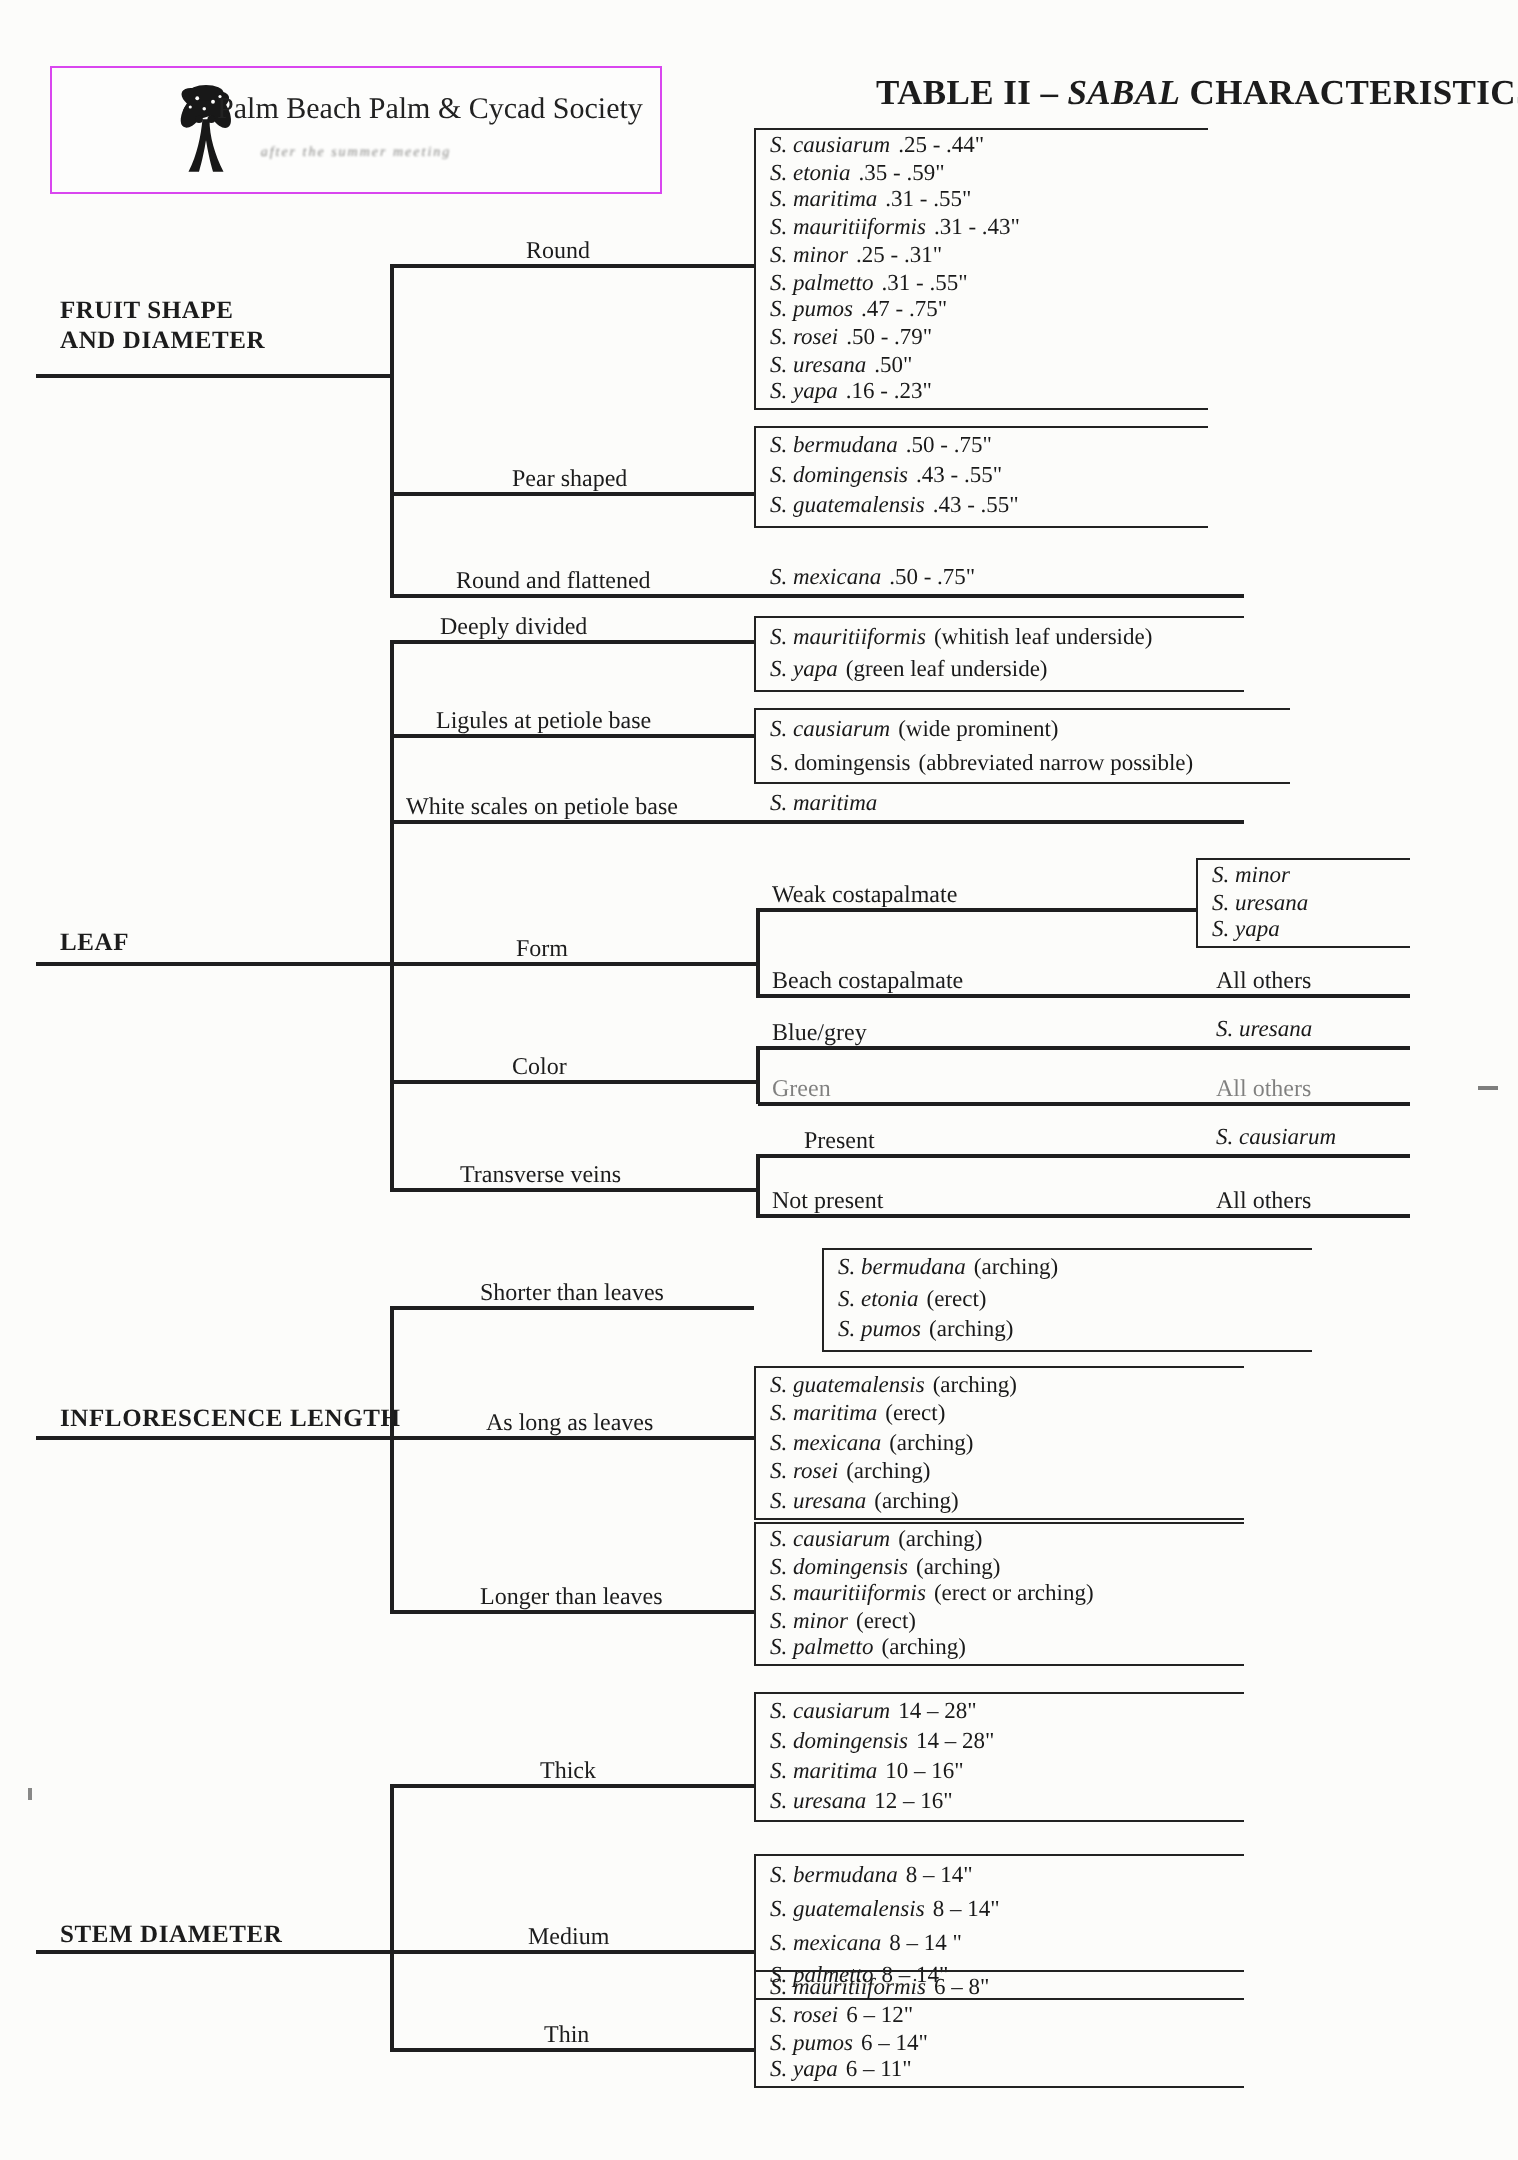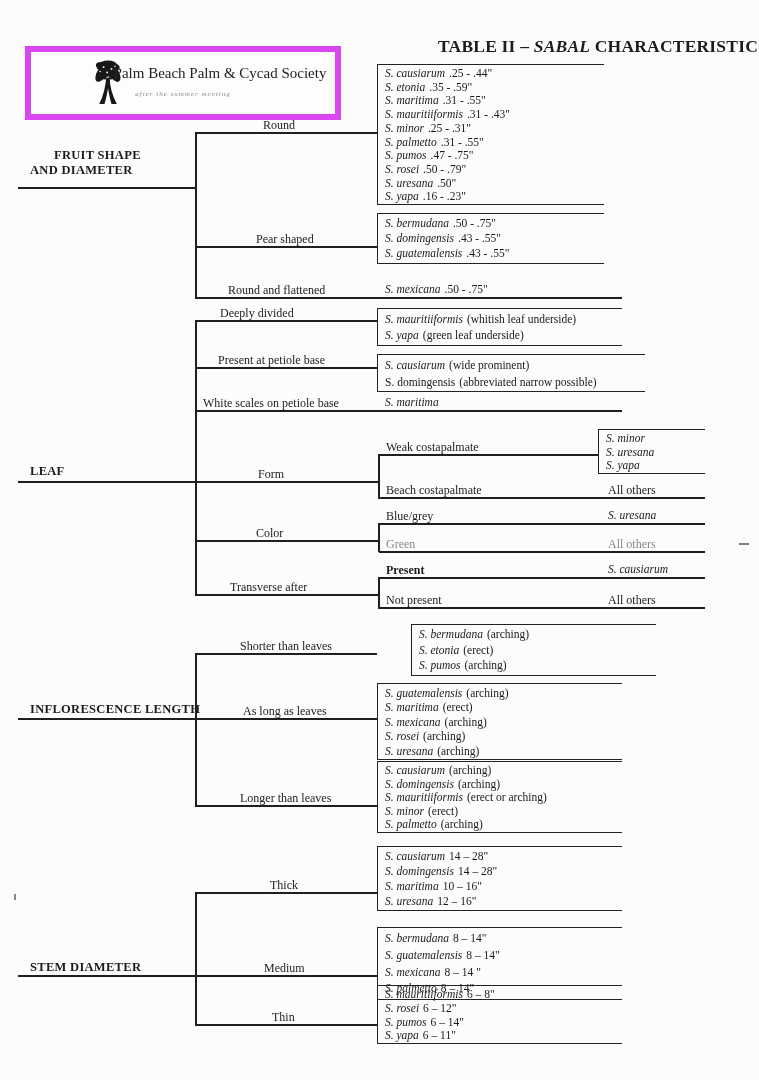--- a/index.html
+++ b/index.html
@@ -10,21 +10,21 @@
   .lab{position:absolute;font-size:12px;white-space:nowrap;color:#1c1c1c;}
   .cat{position:absolute;font-size:12.5px;font-weight:bold;letter-spacing:.3px;white-space:nowrap;}
   .box{position:absolute;border:1.5px solid #222;border-right:none;box-sizing:border-box;
        padding:2px 0 0 7px;background:transparent;}
   .sp{font-style:italic;font-size:11.5px;white-space:nowrap;color:#191919;}
   .sp .d{font-style:normal;margin-left:4px;}
   .term{position:absolute;font-size:11.5px;white-space:nowrap;}
   .it{font-style:italic;}
   .rom{font-style:normal;}
   .faded{opacity:.55;filter:blur(.3px);}
-  .logobox{position:absolute;left:25px;top:46px;width:304px;height:62px;border:6px solid #d946ef;
+  .logobox{position:absolute;left:25px;top:33px;width:304px;height:62px;border:1px solid #d946ef;
            background:#fdfdfc;}
   .logotitle{position:absolute;left:78px;right:4px;top:13px;text-align:center;font-size:15px;color:#222;}
   .tagline{position:absolute;left:0;right:0;top:38px;text-align:center;font-size:7px;font-style:italic;
            color:#8a8a88;filter:blur(.6px);letter-spacing:1px;}
   .doctitle{position:absolute;left:438px;top:36px;font-size:17.5px;font-weight:bold;white-space:nowrap;
             letter-spacing:.2px;}
   .artifact{position:absolute;background:#3a3a3a;}
 </style>
 </head>
 <body>
@@ -50,21 +50,21 @@
           <circle cx="40" cy="14" r="0.9"></circle>
           <circle cx="23" cy="20" r="0.9"></circle>
       </g>
     </svg>
     <div class="logotitle">Palm Beach Palm &amp; Cycad Society</div>
     <div class="tagline">after the summer meeting</div>
   </div>
 
   <div class="doctitle"><span>TABLE II – </span><span class="it">SABAL</span><span> CHARACTERISTICS</span></div>
 
-  <div class="cat" style="left:30px;top:148px;margin-left:24px;">FRUIT SHAPE</div>
+  <div class="cat" style="left:30px;top:148px;">FRUIT SHAPE</div>
   <div class="cat" style="left:30px;top:163px;">AND DIAMETER</div>
   <div class="hl" style="left:18px;top:187px;width:178px;"></div>
   <div class="vl" style="left:195px;top:132px;height:167px;"></div>
 
   <div class="lab" style="left:263px;top:118px;">Round</div>
   <div class="hl" style="left:196px;top:132px;width:181px;"></div>
   <div class="box" style="left:377px;top:64px;width:227px;height:141px;line-height:13.7px;">
     <div class="sp"><span class="it">S. causiarum</span><span class="d">.25 - .44"</span></div>
     <div class="sp"><span class="it">S. etonia</span><span class="d">.35 - .59"</span></div>
     <div class="sp"><span class="it">S. maritima</span><span class="d">.31 - .55"</span></div>
@@ -93,21 +93,21 @@
   <div class="hl" style="left:18px;top:481px;width:361px;"></div>
   <div class="vl" style="left:195px;top:320px;height:276px;"></div>
 
   <div class="lab" style="left:220px;top:306px;">Deeply divided</div>
   <div class="hl" style="left:196px;top:320px;width:181px;"></div>
   <div class="box" style="left:377px;top:308px;width:245px;height:38px;line-height:16px;">
     <div class="sp"><span class="it">S. mauritiiformis</span><span class="d">(whitish leaf underside)</span></div>
     <div class="sp"><span class="it">S. yapa</span><span class="d">(green leaf underside)</span></div>
   </div>
 
-  <div class="lab" style="left:218px;top:353px;">Present at petiole base</div>
+  <div class="lab" style="left:218px;top:353px;">Ligules at petiole base</div>
   <div class="hl" style="left:196px;top:367px;width:181px;"></div>
   <div class="box" style="left:377px;top:354px;width:268px;height:38px;line-height:16.5px;">
     <div class="sp"><span class="it">S. causiarum</span><span class="d">(wide prominent)</span></div>
     <div class="sp rom"><span>S. domingensis</span><span class="d">(abbreviated narrow possible)</span></div>
   </div>
 
   <div class="lab" style="left:203px;top:396px;">White scales on petiole base</div>
   <div class="term sp" style="left:385px;top:396px;"><span class="it">S. maritima</span><span class="d"></span></div>
   <div class="hl" style="left:196px;top:410px;width:426px;"></div>
 
@@ -127,24 +127,24 @@
   <div class="lab" style="left:256px;top:526px;">Color</div>
   <div class="hl" style="left:196px;top:540px;width:183px;"></div>
   <div class="vl" style="left:378px;top:523px;height:29px;"></div>
   <div class="lab" style="left:386px;top:509px;">Blue/grey</div>
   <div class="term sp it" style="left:608px;top:509px;">S. uresana</div>
   <div class="hl" style="left:379px;top:523px;width:326px;"></div>
   <div class="lab faded" style="left:386px;top:537px;">Green</div>
   <div class="term rom faded" style="left:608px;top:537px;font-size:12px;">All others</div>
   <div class="hl" style="left:379px;top:551px;width:326px;"></div>
 
-  <div class="lab" style="left:230px;top:580px;">Transverse after</div>
+  <div class="lab" style="left:230px;top:580px;">Transverse veins</div>
   <div class="hl" style="left:196px;top:594px;width:183px;"></div>
   <div class="vl" style="left:378px;top:577px;height:32px;"></div>
-  <div class="lab" style="left:386px;top:563px;font-weight:bold;">Present</div>
+  <div class="lab" style="left:402px;top:563px;">Present</div>
   <div class="term sp it" style="left:608px;top:563px;">S. causiarum</div>
   <div class="hl" style="left:379px;top:577px;width:326px;"></div>
   <div class="lab" style="left:386px;top:593px;">Not present</div>
   <div class="term rom" style="left:608px;top:593px;font-size:12px;">All others</div>
   <div class="hl" style="left:379px;top:607px;width:326px;"></div>
 
   <div class="artifact" style="left:739px;top:543px;width:10px;height:2px;opacity:.65;"></div>
 
   <div class="cat" style="left:30px;top:702px;">INFLORESCENCE LENGTH</div>
   <div class="hl" style="left:18px;top:718px;width:178px;"></div>

